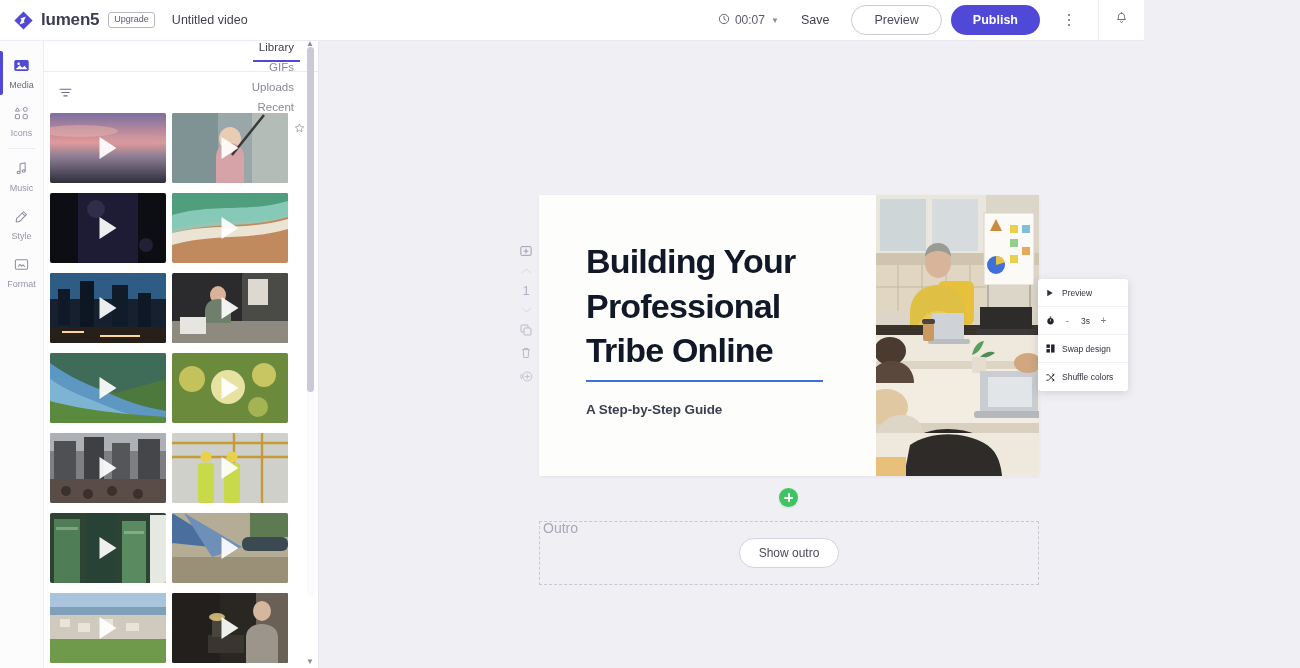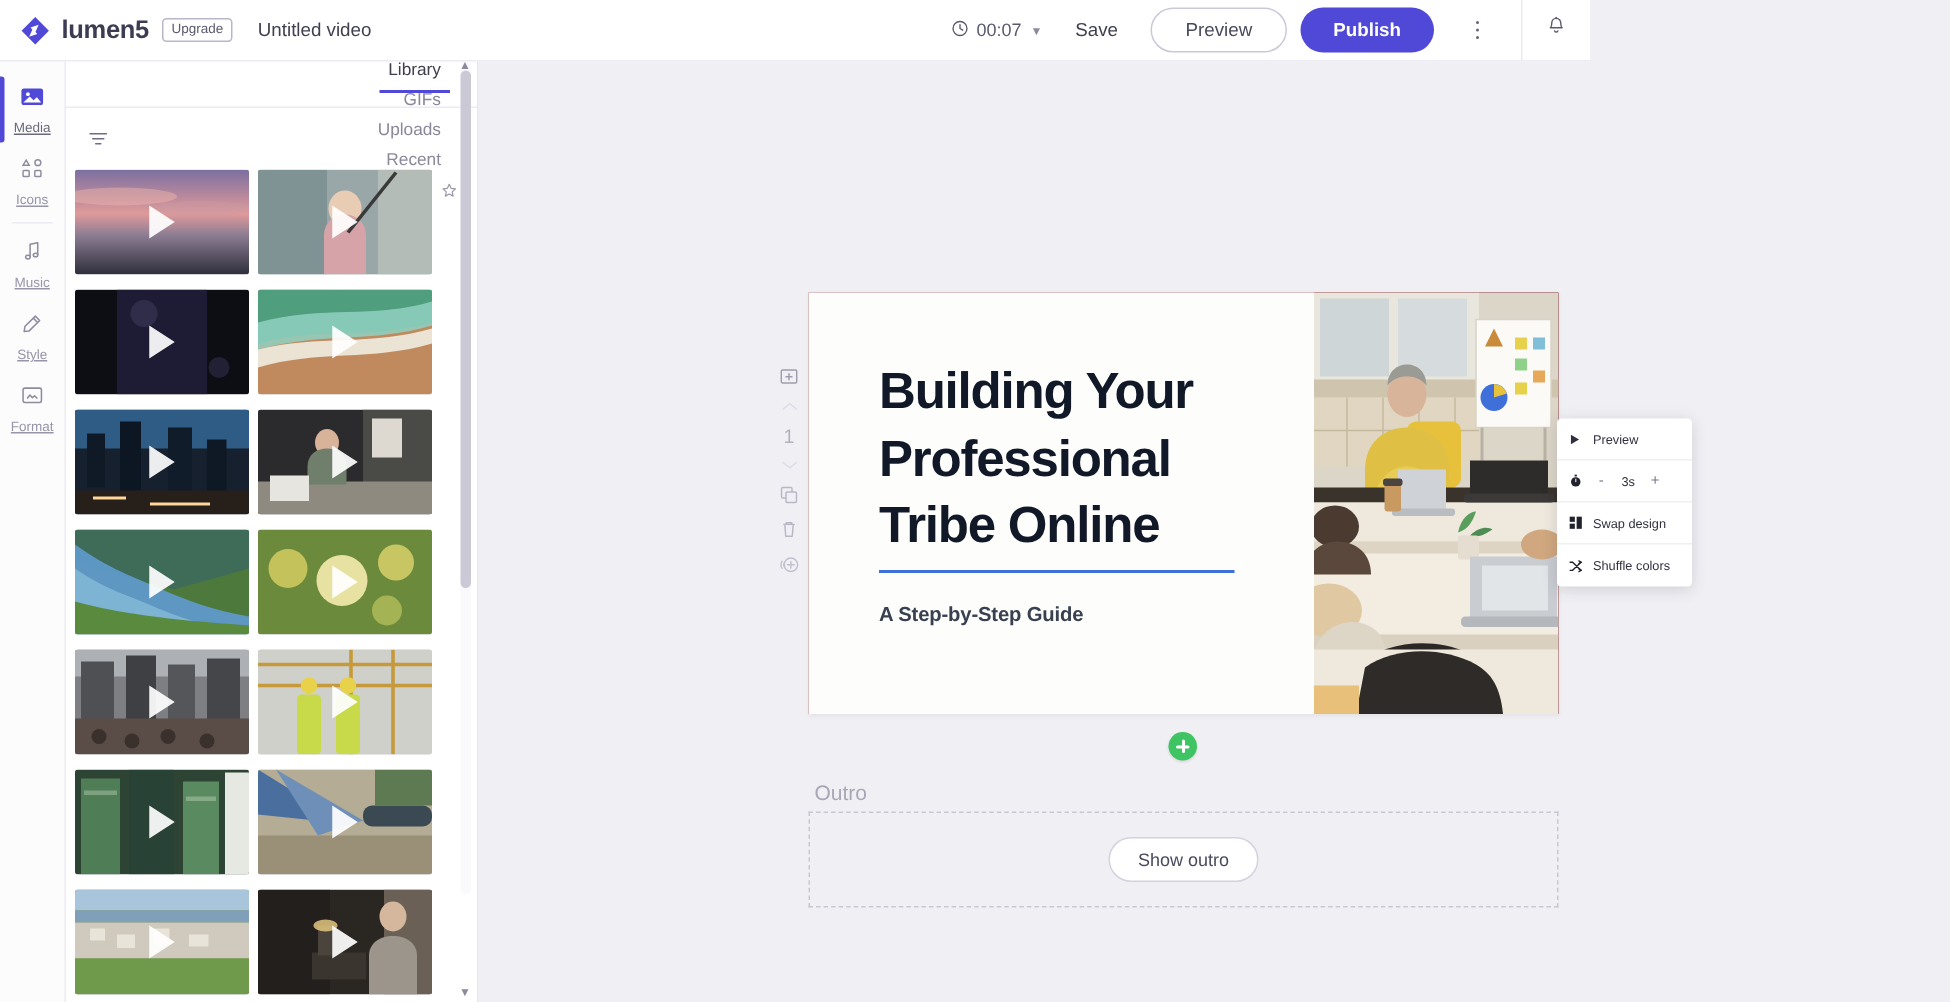--- a/index.html
+++ b/index.html
@@ -7,21 +7,21 @@
     width: 1300px; height: 668px;
     font-family: "Liberation Sans", sans-serif;
     background: #f0f0f4;
     overflow: hidden;
     -webkit-font-smoothing: antialiased;
   }
 
   
   .topbar {
     position: absolute; top: 0; left: 0;
-    width: 1060px; height: 41px;
+    width: 1144px; height: 41px;
     background: #ffffff;
     border-bottom: 1px solid #eceaf2;
     display: flex; align-items: center;
     z-index: 40;
   }
   .brand { display: flex; align-items: center; gap: 7px; padding-left: 13px; }
   .brand-logo { width: 21px; height: 21px; }
   .brand-name {
     font-size: 17px; font-weight: 700; color: #3c3c52;
     letter-spacing: -0.2px;
@@ -95,21 +95,21 @@
     border-right: 1px solid #eceaf2;
     padding-top: 8px;
     z-index: 30;
   }
   .rail-item {
     position: relative;
     height: 48px;
     display: flex; flex-direction: column; align-items: center; justify-content: center;
     gap: 2px; cursor: pointer;
   }
-  .rail-item .rail-label { font-size: 9px; color: #9795a8; text-decoration: underline; }
+  .rail-item .rail-label { font-size: 9px; color: #9795a8; }
   .rail-item.active .rail-label { color: #6b6a7d; }
   .rail-item.active::before {
     content: ""; position: absolute; left: 0; top: 2px;
     width: 3px; height: 44px; background: #5048d6; border-radius: 0 2px 2px 0;
   }
   .rail-sep { height: 1px; background: #eceaf2; margin: 3px 8px; }
 
   
   .panel {
     position: absolute; top: 41px; left: 44px;
@@ -289,21 +289,21 @@
     content: ""; position: absolute; background: #fff; border-radius: 1px;
   }
   .add-scene::before { width: 9px; height: 2px; }
   .add-scene::after  { width: 2px; height: 9px; }
 
   .outro-label {
     position: absolute; left: 224px; top: 479px;
     font-size: 14px; color: #a9a7b6;
   }
   .outro-drop {
-    position: absolute; left: 220px; top: 500px;
+    position: absolute; left: 220px; top: 480px;
     width: 500px; height: 64px;
     border: 1.5px dashed #c9c7d4;
     display: flex; align-items: center; justify-content: center;
   }
   .show-outro {
     background: #fff;
     border: 1px solid #d4d2df;
     border-radius: 15px;
     font-size: 12px; color: #4a4a5e;
     padding: 7px 19px;

